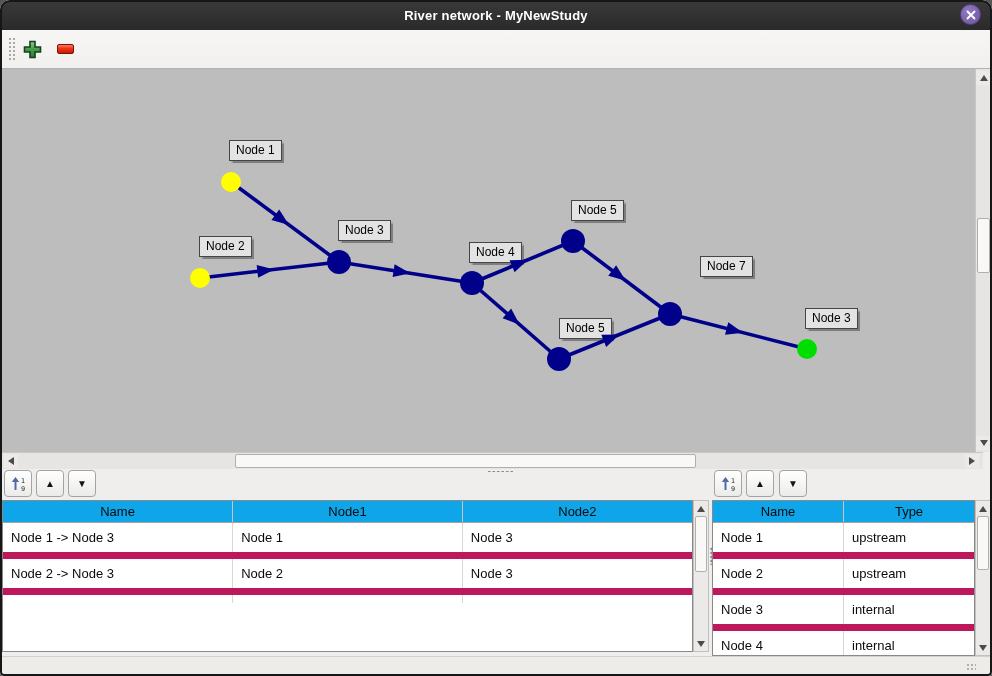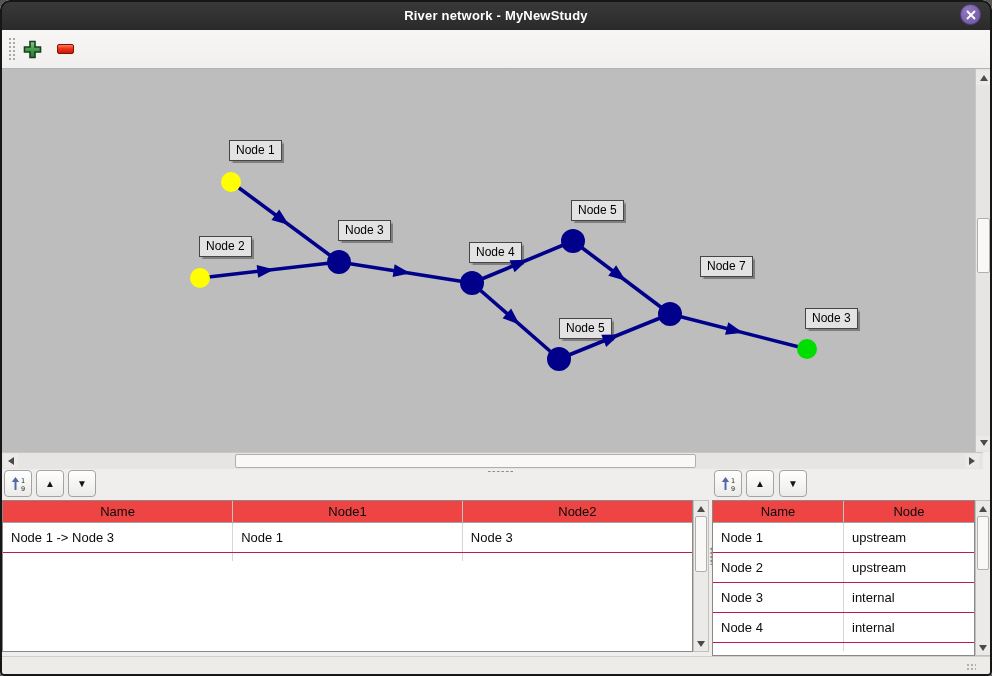--- a/index.html
+++ b/index.html
@@ -52,25 +52,25 @@
     background-image:radial-gradient(#8f8d8b 1px,transparent 1.2px);background-size:3px 4px;cursor:col-resize;}
 
   
   .sbtn{position:absolute;width:28px;height:27px;border:1px solid #a5a3a1;border-radius:4px;
     background:linear-gradient(#ffffff,#ebebe9);display:flex;align-items:center;justify-content:center;
     font-size:10px;color:#141414;padding:0;cursor:pointer;}
 
   
   .tblbox{position:absolute;background:#ffffff;border:1px solid #8b8987;box-sizing:border-box;overflow:hidden;}
   table.grid{border-collapse:collapse;table-layout:fixed;width:100%;font-size:13px;color:#0b0b0b;}
-  table.grid th{height:21px;font-weight:normal;text-align:center;background:#ef4444;
+  table.grid th{height:21px;font-weight:normal;text-align:center;background:#0ea5e9;
     border-right:1px solid #c6c4c2;border-bottom:1px solid #a5a3a1;padding:0;overflow:hidden;}
   table.grid th:last-child{border-right:none;}
   table.grid td{height:29px;padding:0 4px 0 8px;background:#fff;border-right:1px solid #d8d6d4;
-    border-bottom:1px solid #be185d;overflow:hidden;white-space:nowrap;}
+    border-bottom:7px solid #be185d;overflow:hidden;white-space:nowrap;}
   table.grid td:last-child{border-right:none;}
   table.grid tr.partial td{height:8px;border-bottom:none;}
   .tscroll{position:absolute;width:16px;background:#eceae8;border:1px solid #c2c0be;box-sizing:border-box;}
 
   
   .statusbar{position:absolute;left:2px;top:656px;width:988px;height:18px;background:#eeece9;border-top:1px solid #d2d0cd;}
   .grip{position:absolute;right:14px;bottom:4px;width:10px;height:8px;
     background-image:radial-gradient(#b2b0ad 1px,transparent 1.2px);background-size:4px 4px;}
 </style>
 </head>
@@ -205,20 +205,25 @@
             <th>Node1</th>
             <th>Node2</th>
           </tr>
         </thead>
       <tbody>
           <tr>
             <td>Node 1 -&gt; Node 3</td>
             <td>Node 1</td>
             <td>Node 3</td>
           </tr>
+          <tr>
+            <td>Node 2 -&gt; Node 3</td>
+            <td>Node 2</td>
+            <td>Node 3</td>
+          </tr>
           <tr class="partial">
             <td></td>
             <td></td>
             <td></td>
           </tr>
         </tbody>
     </table>
   </div>
   <div class="tscroll" style="left:693px;top:500px;height:152px;">
     <button class="sb-btn" style="left:0;top:1px;width:14px;height:13px;background:#eceae8;">
@@ -228,21 +233,21 @@
     <button class="sb-btn" style="left:0;bottom:1px;width:14px;height:13px;background:#eceae8;">
         <span class="tri tri-down"></span>
       </button>
   </div>
 
   <div class="tblbox" style="left:712px;top:500px;width:263px;height:156px;">
     <table class="grid" id="node-table">
       <thead>
           <tr>
             <th>Name</th>
-            <th>Node</th>
+            <th>Type</th>
           </tr>
         </thead>
       <tbody>
           <tr>
             <td>Node 1</td>
             <td>upstream</td>
           </tr>
           <tr>
             <td>Node 2</td>
             <td>upstream</td>

